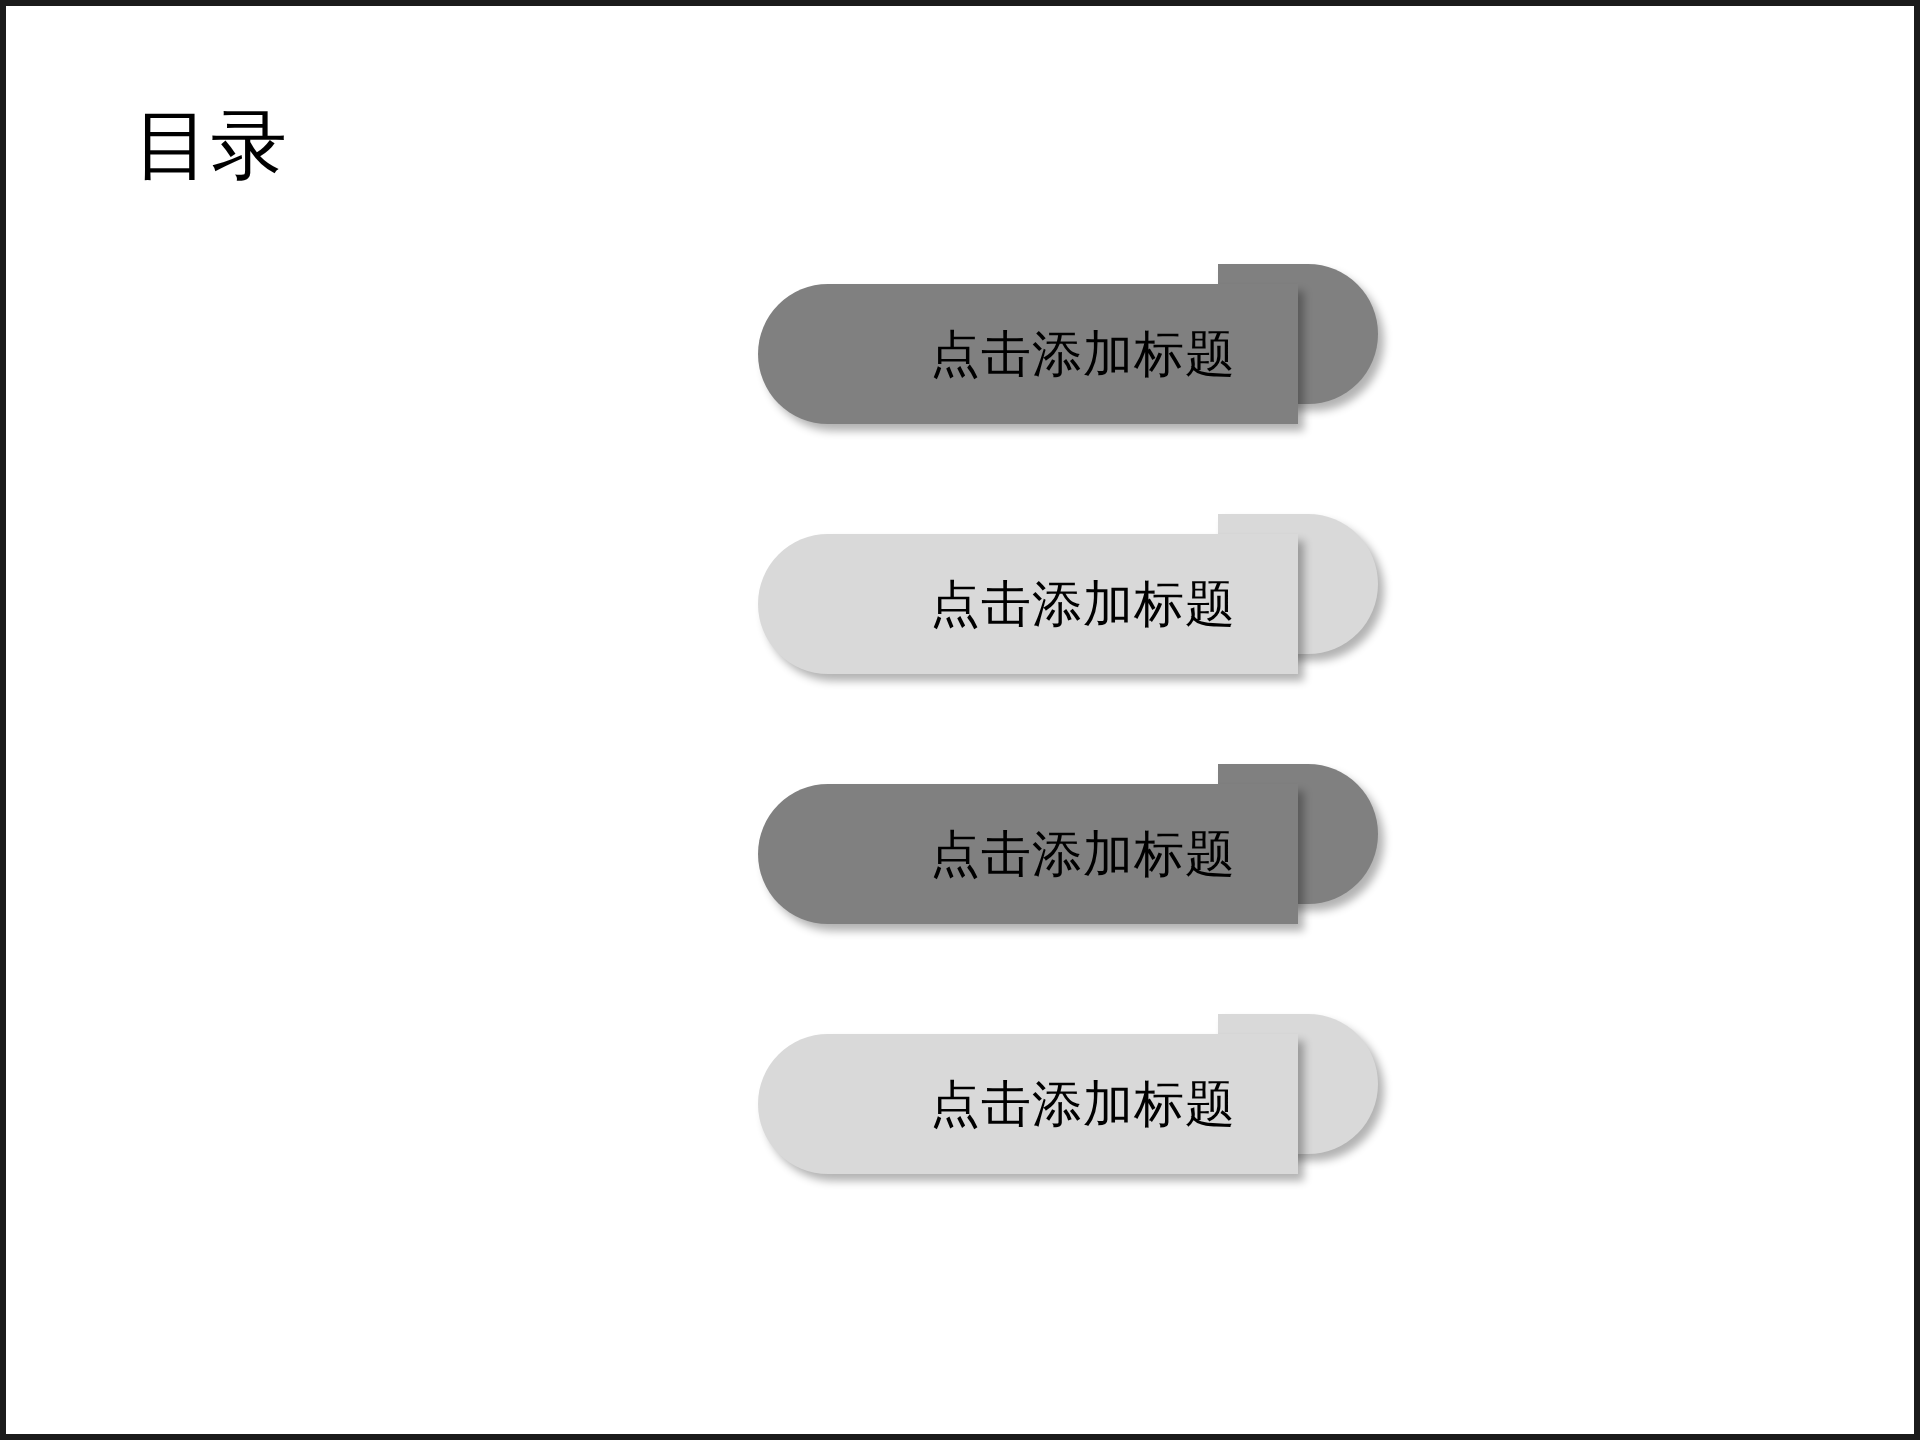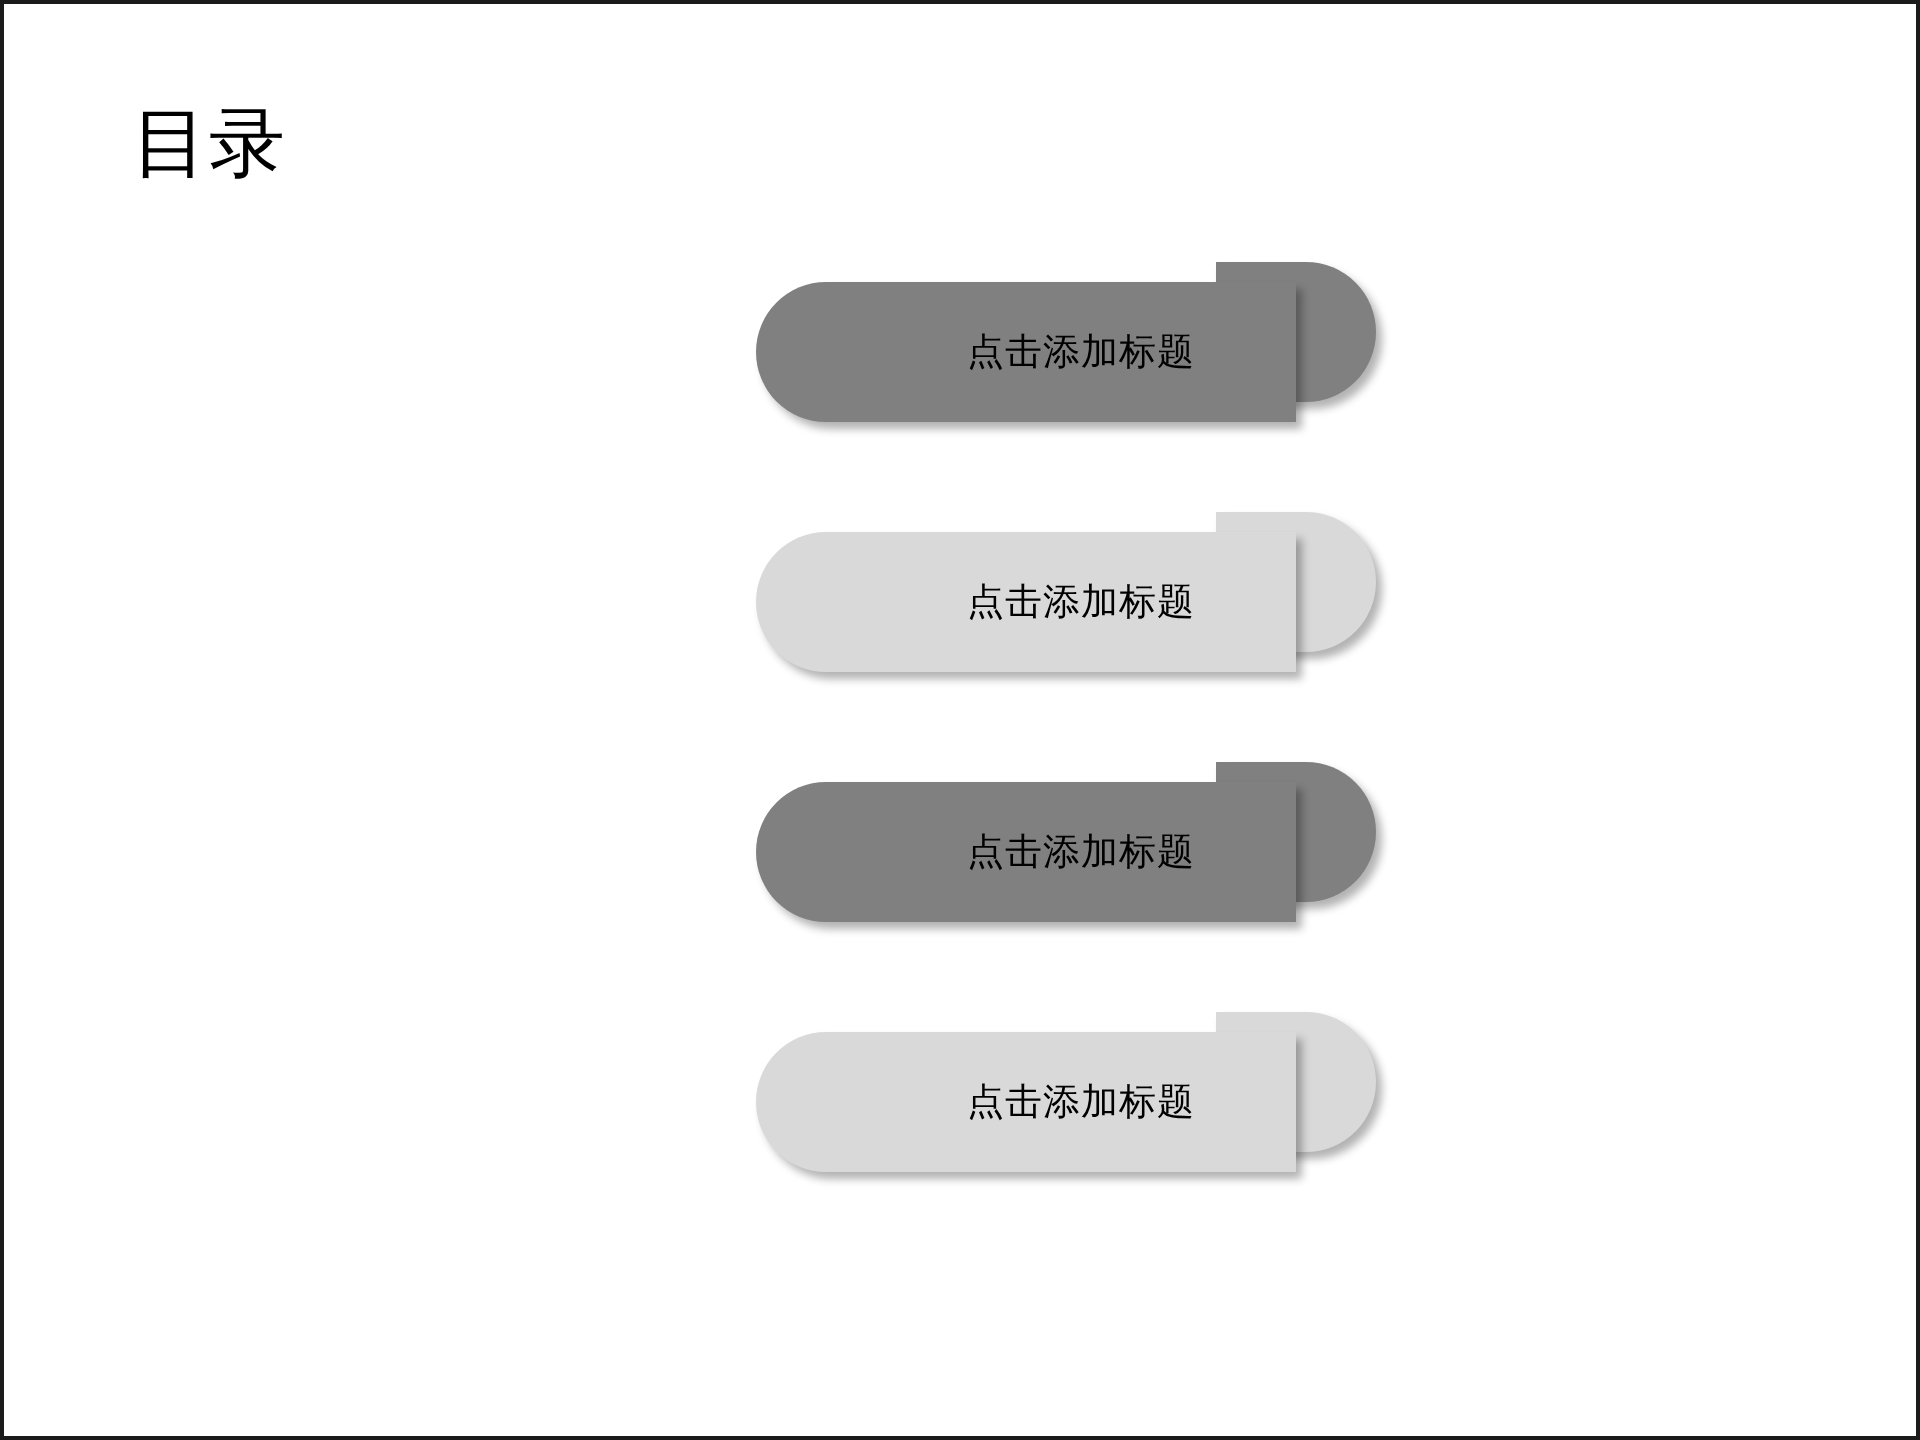--- a/index.html
+++ b/index.html
@@ -11,21 +11,21 @@
   body {
     font-family: "DejaVu Sans", "Liberation Sans", sans-serif;
   }
 
   .slide {
     position: relative;
     width: 1920px;
     height: 1440px;
     background: #ffffff;
     box-sizing: border-box;
-    border: 4px solid #d946ef;
+    border: 6px solid #d946ef;
     overflow: hidden;
   }
 
   
   .slide-title {
     position: absolute;
     left: 128px;
     top: 96px;
     font-size: 76px;
     line-height: 1.12;
@@ -78,21 +78,21 @@
     position: absolute;
     left: 0;
     top: 20px;
     width: 540px;
     height: 140px;
     display: flex;
     align-items: center;
     justify-content: center;
     padding-left: 110px;
     box-sizing: border-box;
-    font-size: 37px;
+    font-size: 50px;
     letter-spacing: 1px;
     color: #000000;
     white-space: nowrap;
     user-select: none;
     text-align: center;
   }
 
   
   .row-0 { top: 258px; }
   .row-1 { top: 508px; }

